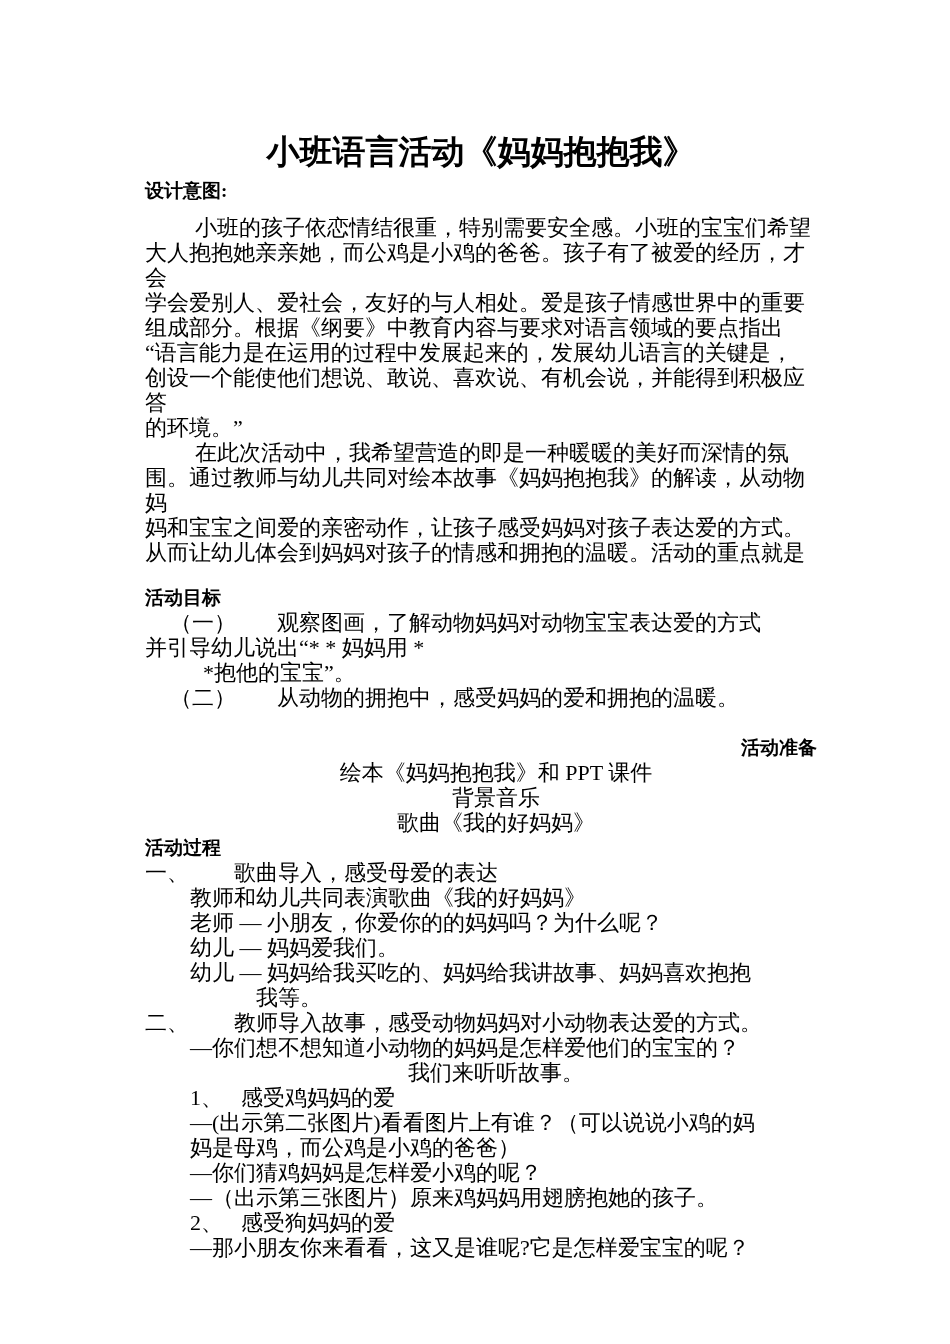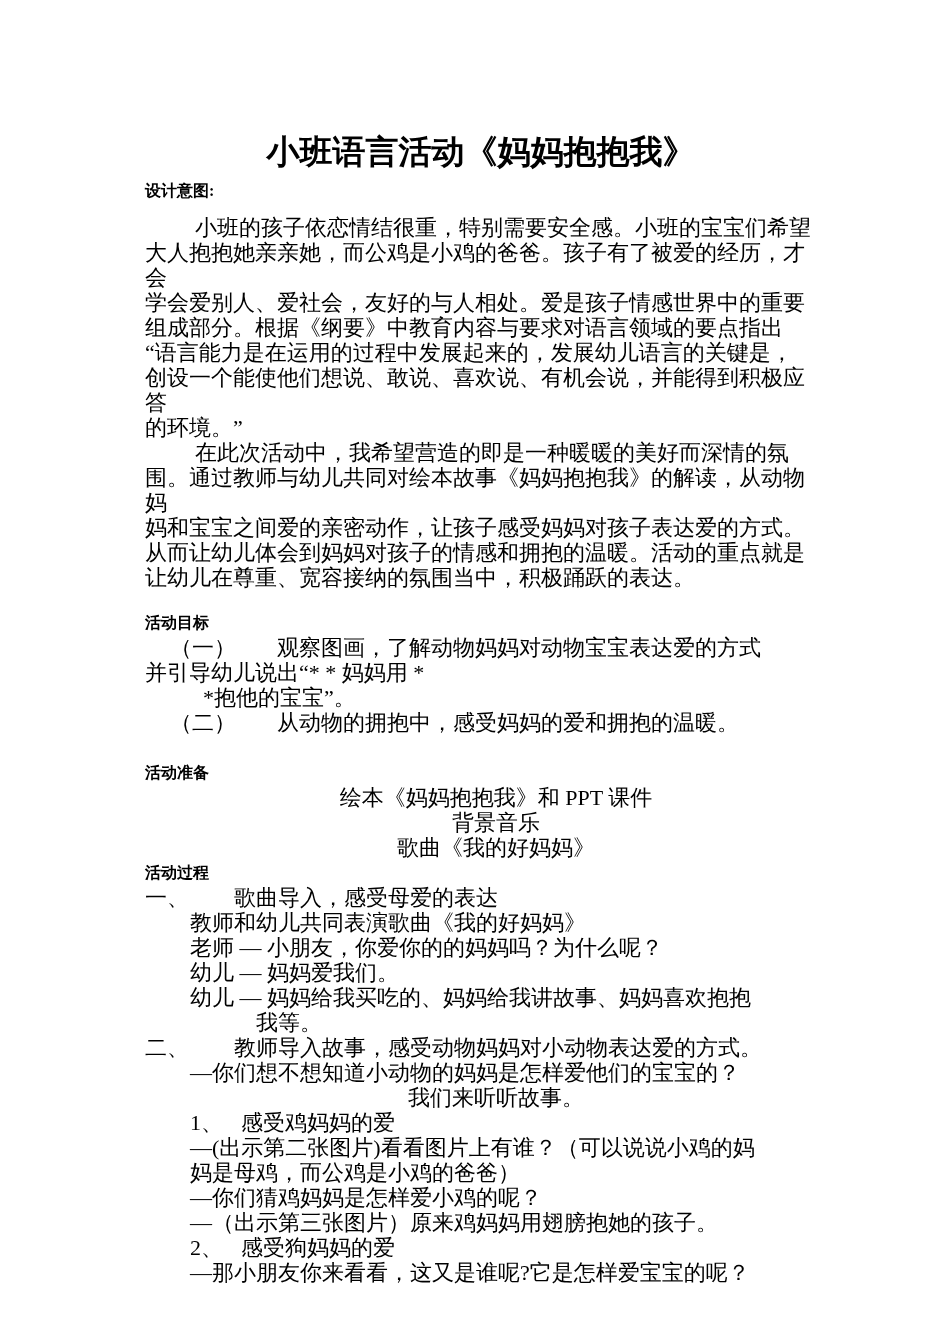--- a/index.html
+++ b/index.html
@@ -32,32 +32,32 @@
     font-weight: bold;
     text-align: center;
     line-height: 44px;
     margin: 0;
   }
   .ln {
     font-size: 22px;
     line-height: 25px;
     white-space: pre-wrap;
   }
-  .h    { font-weight: bold; font-size: 16px; }
+  .h    { font-weight: bold; font-size: 19px; }
   .p1   { padding-left: 44px; margin-top: 12px; text-align: center; }
   .p2   { padding-left: 50px; }
   .g    { padding-left: 25px; }
   .gr   { }
   .gc   { padding-left: 58px; }
   .prep { padding-left: 30px; text-align: center; }
   .d    { padding-left: 45px; }
   .dc   { padding-left: 111px; }
   .mt4  { margin-top: 4px; }
   .mt19 { margin-top: 20px; }
-  .mt25 { margin-top: 25px; }
+  .mt25 { margin-top: 25px; text-align: right; }
   .lab   { display: inline-block; }
   .lab-a { width: 107px; }
   .lab-b { width: 89px; }
   .lab-c { width: 51px; }
 </style>
 </head>
 <body>
 
 <div class="page">
   <div class="content">
@@ -68,21 +68,20 @@
         <div class="ln">大人抱抱她亲亲她，而公鸡是小鸡的爸爸。孩子有了被爱的经历，才会</div>
         <div class="ln">学会爱别人、爱社会，友好的与人相处。爱是孩子情感世界中的重要</div>
         <div class="ln">组成部分。根据《纲要》中教育内容与要求对语言领域的要点指出</div>
         <div class="ln">“语言能力是在运用的过程中发展起来的，发展幼儿语言的关键是，</div>
         <div class="ln">创设一个能使他们想说、敢说、喜欢说、有机会说，并能得到积极应答</div>
         <div class="ln">的环境。”</div>
         <div class="ln p2">在此次活动中，我希望营造的即是一种暖暖的美好而深情的氛</div>
         <div class="ln">围。通过教师与幼儿共同对绘本故事《妈妈抱抱我》的解读，从动物妈</div>
         <div class="ln">妈和宝宝之间爱的亲密动作，让孩子感受妈妈对孩子表达爱的方式。</div>
         <div class="ln">从而让幼儿体会到妈妈对孩子的情感和拥抱的温暖。活动的重点就是</div>
-        <div class="ln">让幼儿在尊重、宽容接纳的氛围当中，积极踊跃的表达。</div>
         <div class="ln h mt19">活动目标</div>
         <div class="ln g"><span class="lab lab-a">（一）</span><span>观察图画，了解动物妈妈对动物宝宝表达爱的方式</span></div>
         <div class="ln gr">并引导幼儿说出“* * 妈妈用 *</div>
         <div class="ln gc">*抱他的宝宝”。</div>
         <div class="ln g"><span class="lab lab-a">（二）</span><span>从动物的拥抱中，感受妈妈的爱和拥抱的温暖。</span></div>
         <div class="ln h mt25">活动准备</div>
         <div class="ln prep">绘本《妈妈抱抱我》和 PPT 课件</div>
         <div class="ln prep">背景音乐</div>
         <div class="ln prep">歌曲《我的好妈妈》</div>
         <div class="ln h">活动过程</div>

